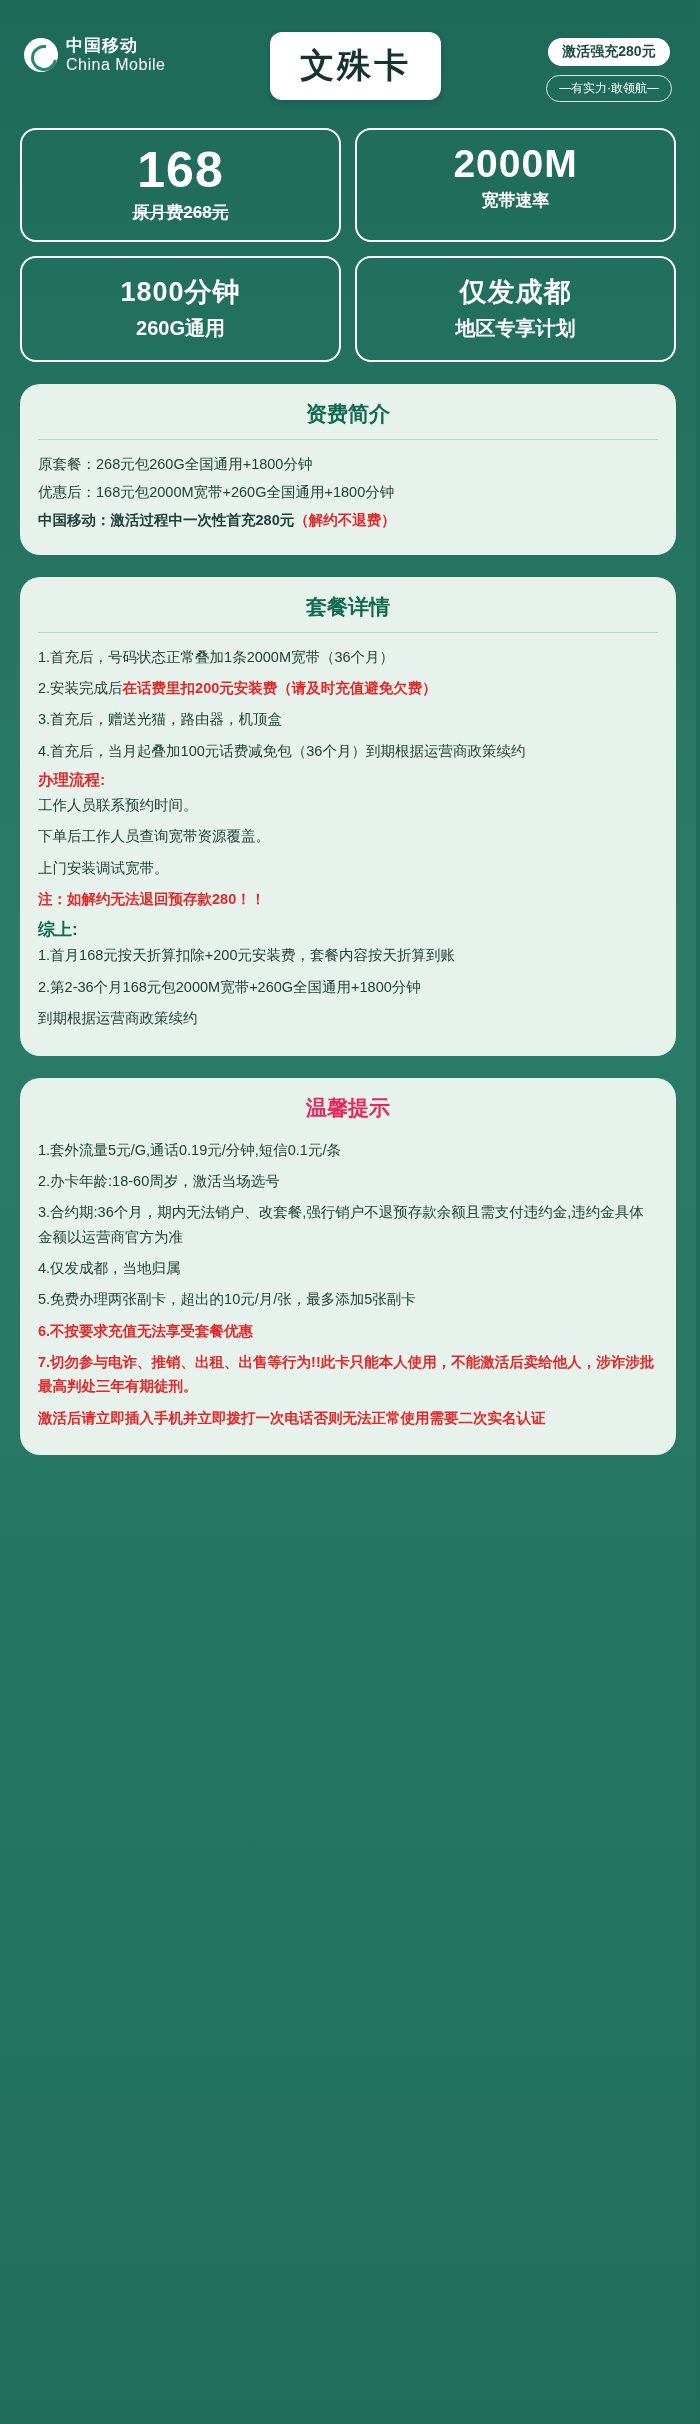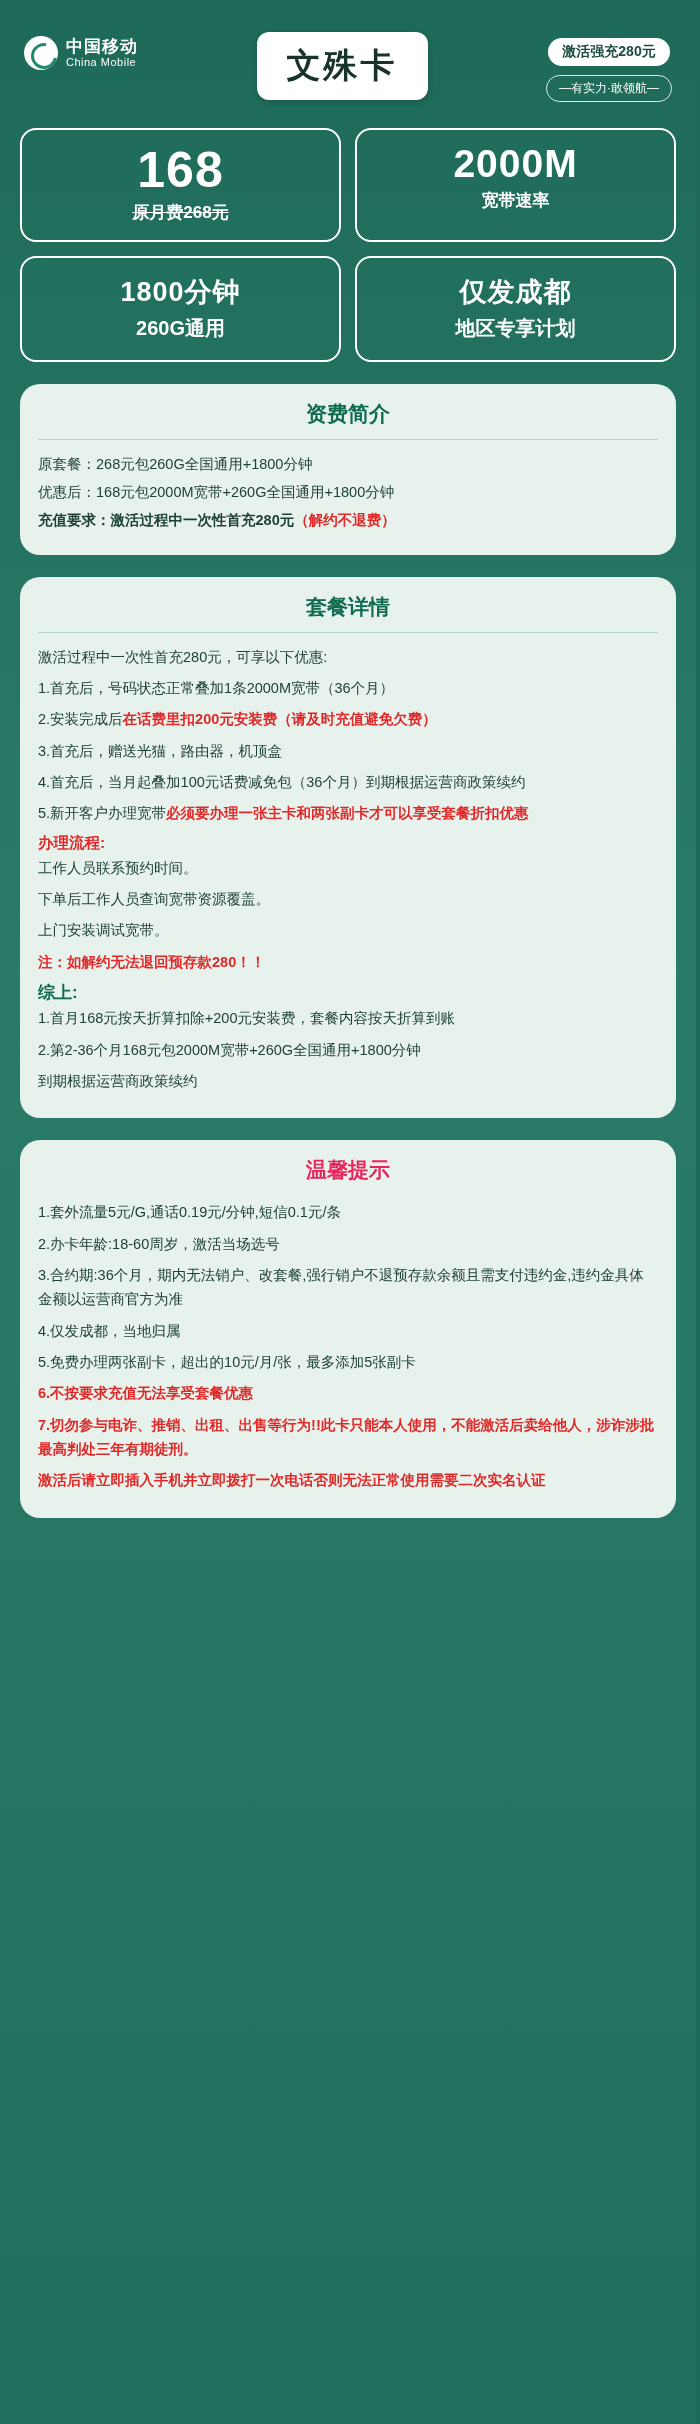--- a/index.html
+++ b/index.html
@@ -41,21 +41,21 @@
     position: absolute;
     left: 7px; top: 7px;
     width: 20px; height: 20px;
     border-radius: 50%;
     border: 3px solid #1f8a6d;
     border-right-color: transparent;
     transform: rotate(-35deg);
   }
   .brand-text { color: #ffffff; line-height: 1.15; }
   .brand-cn { font-size: 17px; font-weight: bold; letter-spacing: 1px; }
-  .brand-en { font-size: 11px; letter-spacing: .5px; }
+  .brand-en { font-size: 16px; letter-spacing: .5px; }
 
   .title-badge {
     background: #ffffff;
     border-radius: 12px;
     padding: 11px 30px;
     margin-top: 10px;
     box-shadow: 0 2px 6px rgba(0,0,0,.18);
   }
   .title-badge span {
     font-size: 34px;
@@ -212,36 +212,32 @@
       <div class="hl-l1">仅发成都</div>
       <div class="hl-l2">地区专享计划</div>
     </div>
   </div>
 
   <div class="card">
     <div class="card-title">资费简介</div>
     <div class="line">原套餐：268元包260G全国通用+1800分钟</div>
     <div class="line">优惠后：168元包2000M宽带+260G全国通用+1800分钟</div>
     <div class="line bold">
-      <span>充值要求：激活过程中一次性首充280元</span><span class="red-b">（解约不退费）</span>
+      <span>中国移动：激活过程中一次性首充280元</span><span class="red-b">（解约不退费）</span>
     </div>
   </div>
 
   <div class="card detail">
     <div class="card-title">套餐详情</div>
-    <div class="line">激活过程中一次性首充280元，可享以下优惠:</div>
     <div class="line">1.首充后，号码状态正常叠加1条2000M宽带（36个月）</div>
     <div class="line">
       <span>2.安装完成后</span><span class="red-b">在话费里扣200元安装费（请及时充值避免欠费）</span>
     </div>
     <div class="line">3.首充后，赠送光猫，路由器，机顶盒</div>
     <div class="line">4.首充后，当月起叠加100元话费减免包（36个月）到期根据运营商政策续约</div>
-    <div class="line">
-      <span>5.新开客户办理宽带</span><span class="red-b">必须要办理一张主卡和两张副卡才可以享受套餐折扣优惠</span>
-    </div>
     <div class="sec-head">办理流程:</div>
     <div class="line">工作人员联系预约时间。</div>
     <div class="line">下单后工作人员查询宽带资源覆盖。</div>
     <div class="line">上门安装调试宽带。</div>
     <div class="line red">注：如解约无法退回预存款280！！</div>
     <div class="sec-head teal">综上:</div>
     <div class="line">1.首月168元按天折算扣除+200元安装费，套餐内容按天折算到账</div>
     <div class="line">2.第2-36个月168元包2000M宽带+260G全国通用+1800分钟</div>
     <div class="line">到期根据运营商政策续约</div>
   </div>

